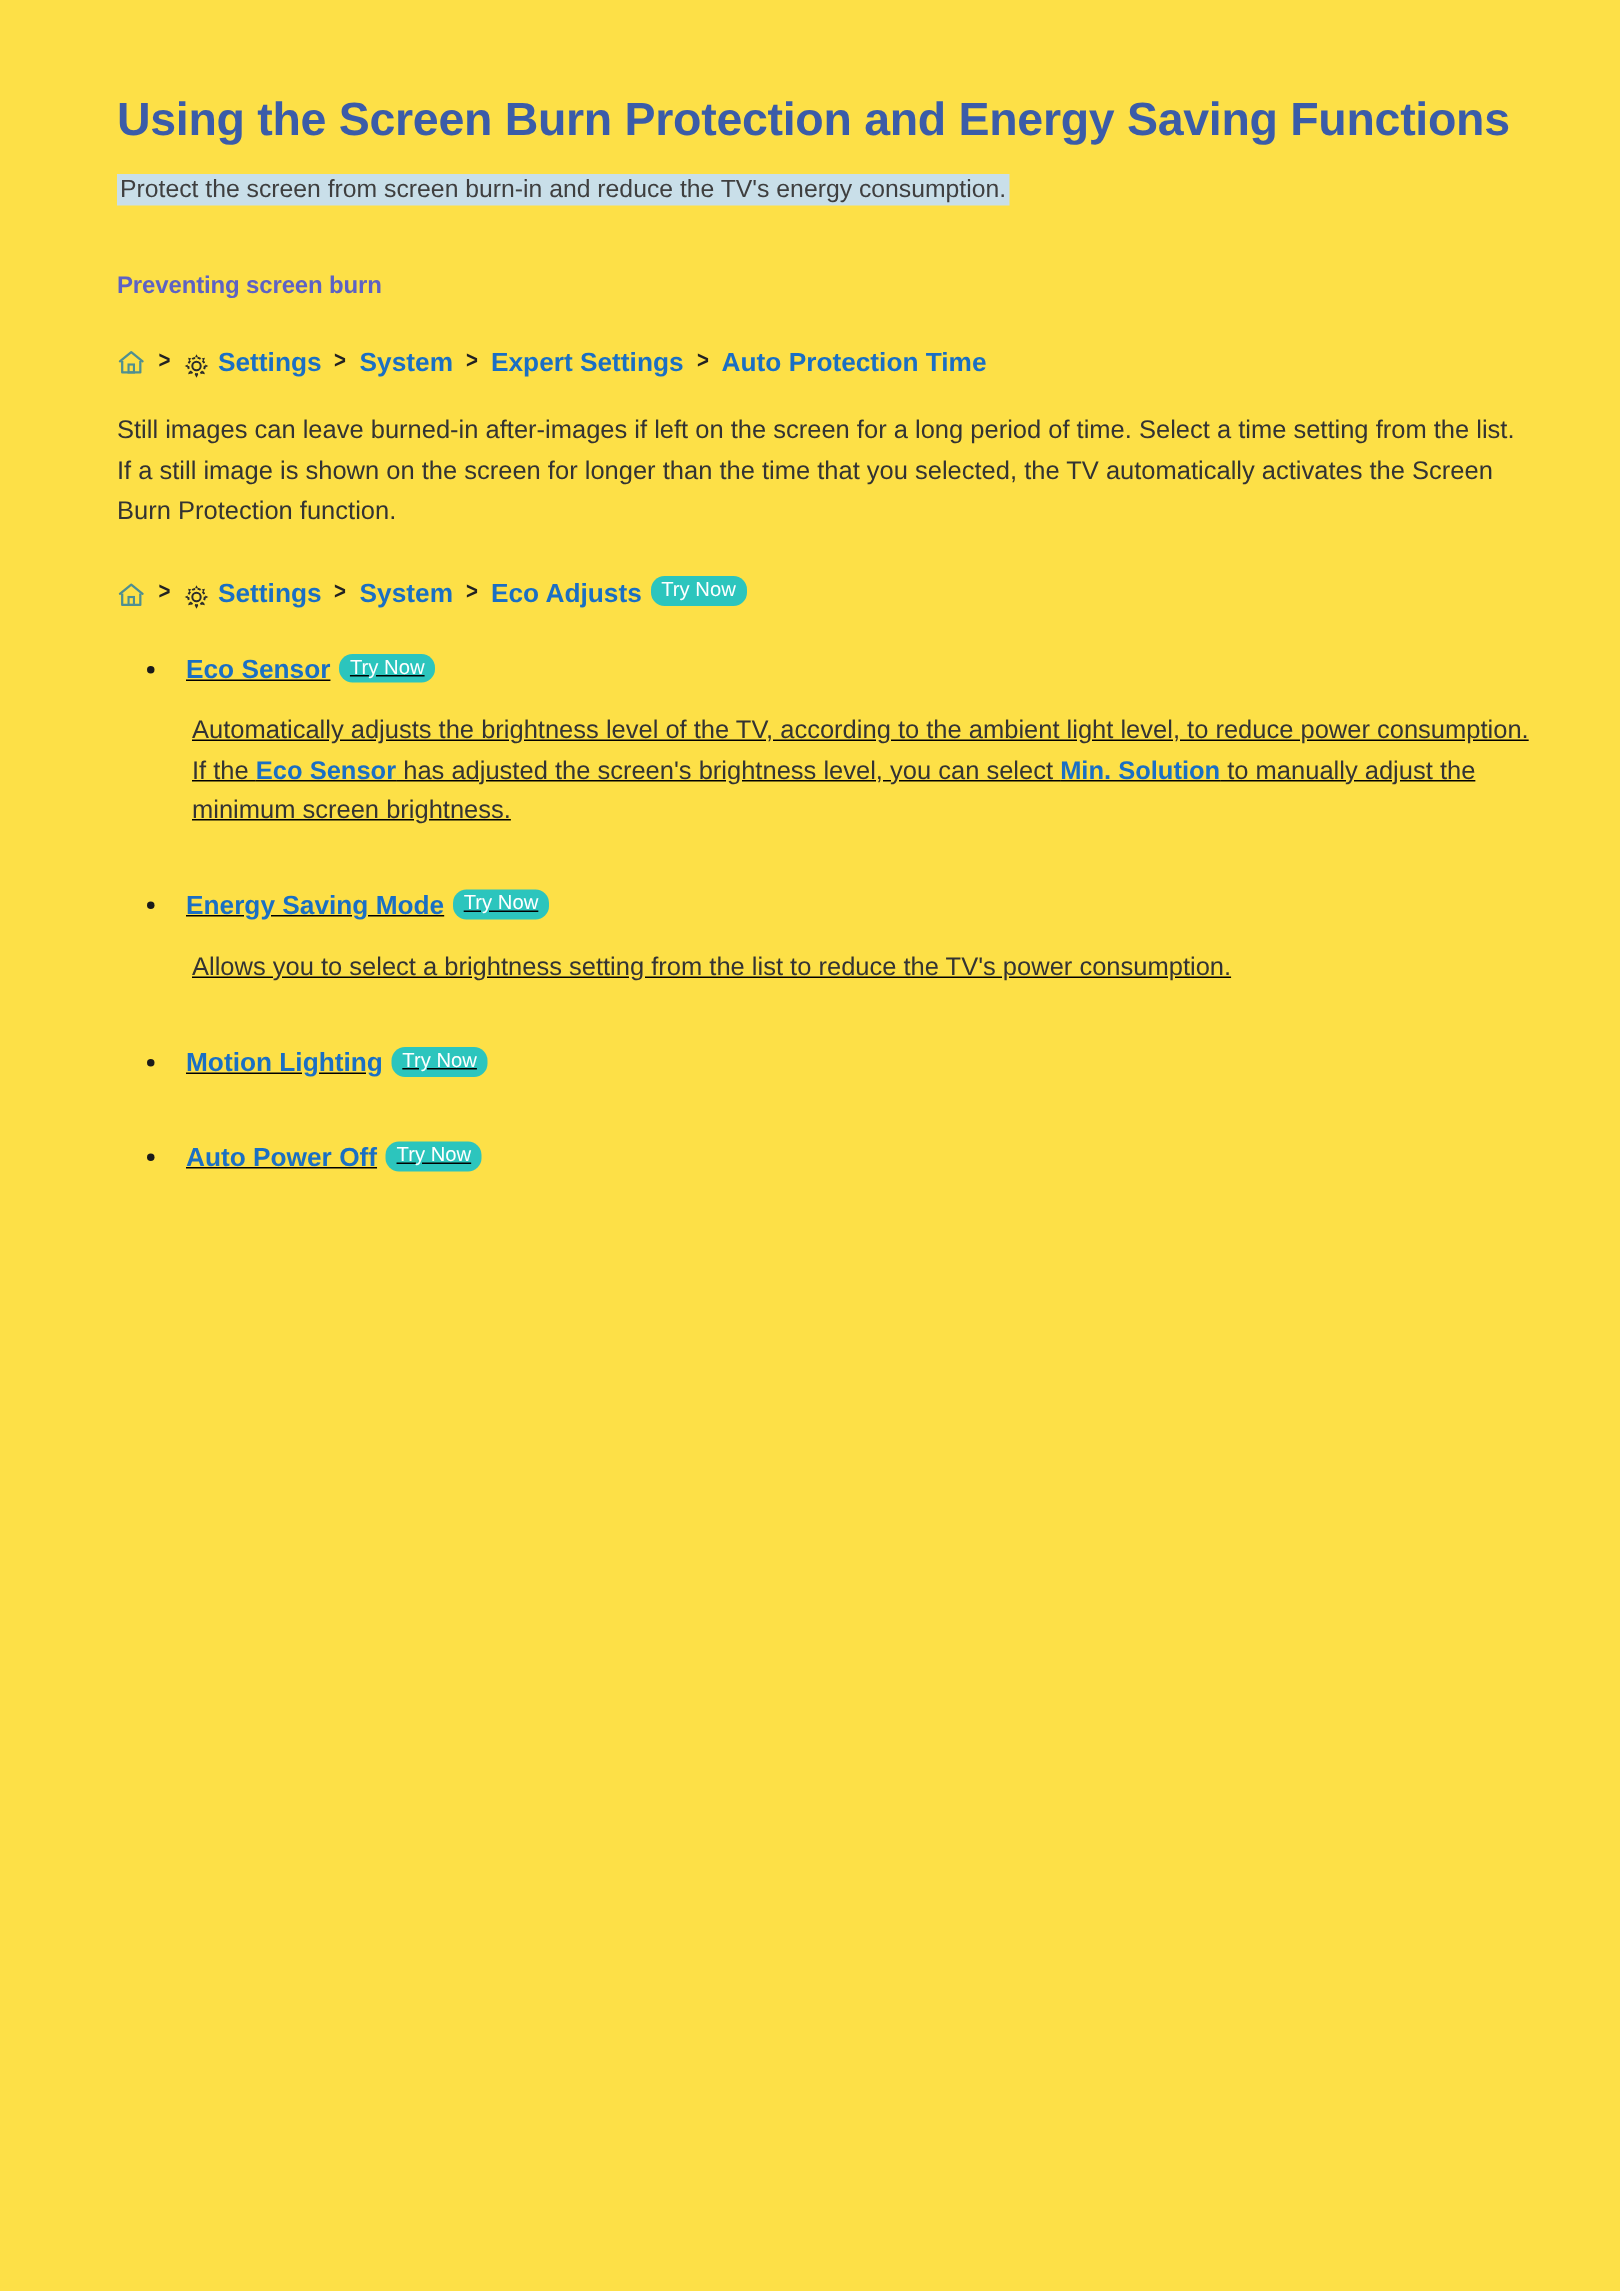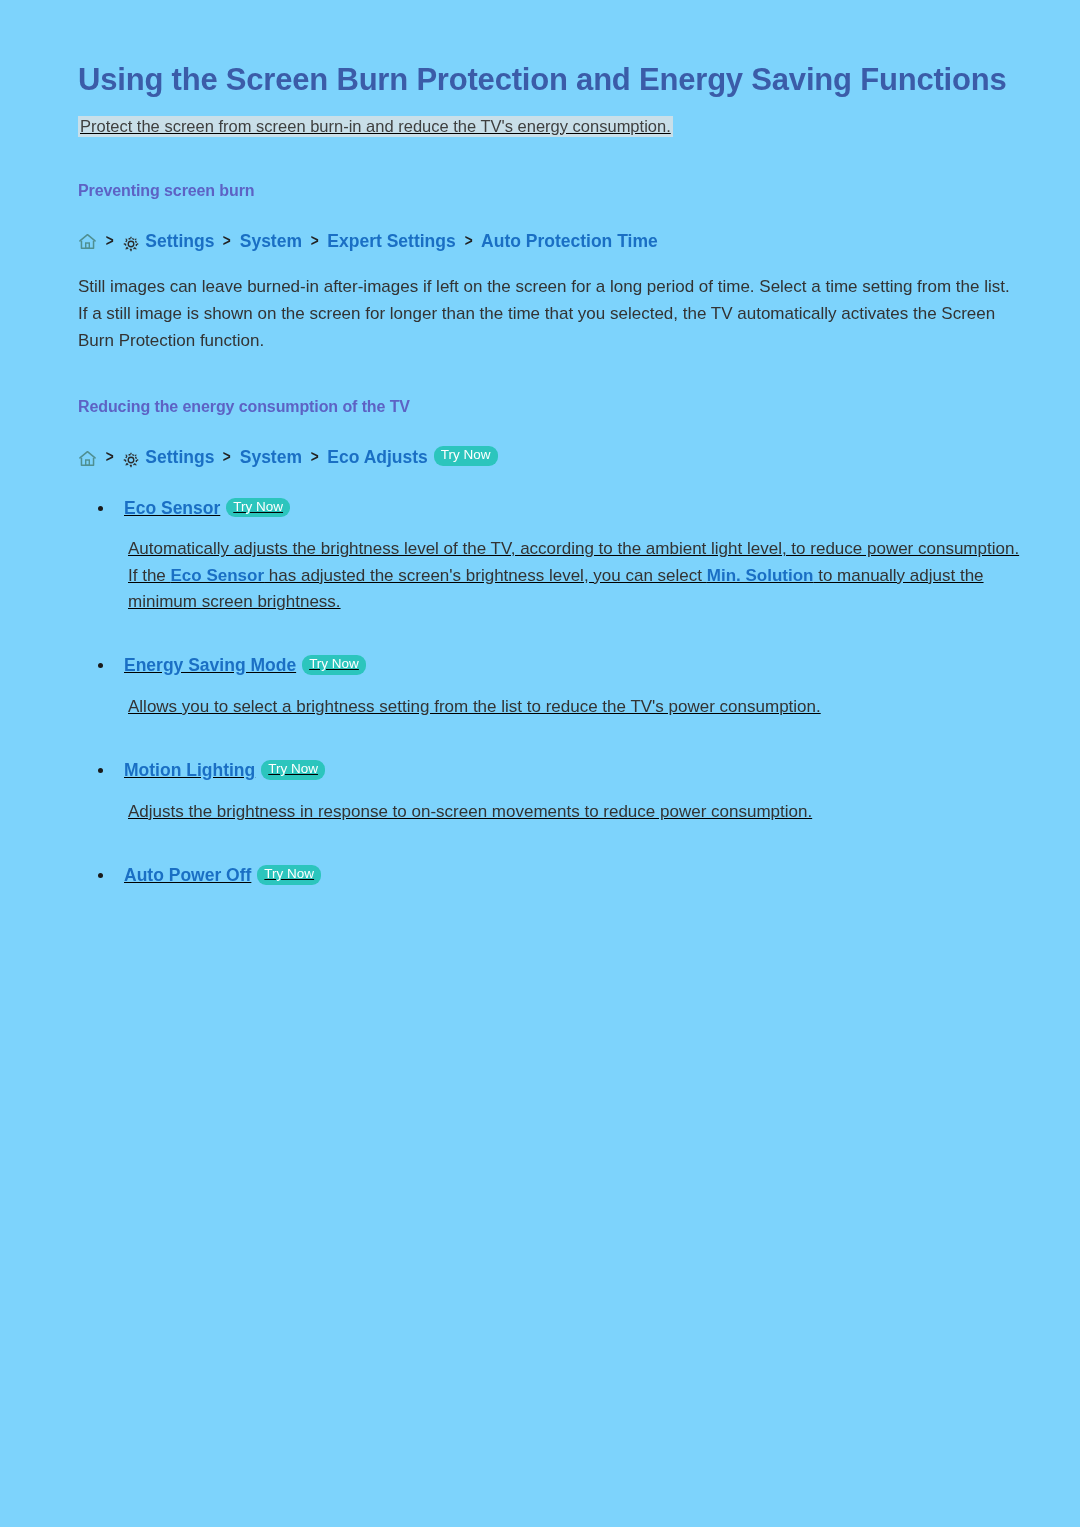--- a/index.html
+++ b/index.html
@@ -10,39 +10,38 @@
   body {
     width: 1080px;
     height: 1527px;
     font-family: "Liberation Sans", sans-serif;
     -webkit-font-smoothing: antialiased;
   }
   .page {
     position: relative;
     width: 1080px;
     height: 1527px;
-    background: #7dd3fc;
+    background: #fde047;
     box-sizing: border-box;
     padding: 62px 60px 0 78px;
   }
 
   
   .doc-title {
     font-size: 31px;
     font-weight: 700;
     color: #3b5ca8;
     letter-spacing: -0.2px;
     line-height: 1.18;
     margin: 0 0 6px 0;
     white-space: nowrap;
   }
   .doc-subtitle-wrap {
     margin: 16px 0 0 0;
     line-height: 1.5;
-    text-decoration: underline;
   }
   .doc-subtitle {
     font-size: 16.5px;
     color: #3f3f3f;
     background: #c9dfe9;
     padding: 1px 2px 2px 2px;
     line-height: 1.45;
   }
 
   
@@ -207,21 +206,20 @@
     <span class="sep">&gt;</span>
     <span class="crumb">System</span>
     <span class="sep">&gt;</span>
     <span class="crumb">Expert Settings</span>
     <span class="sep">&gt;</span>
     <span class="crumb">Auto Protection Time</span>
   </div>
 
   <p class="body-text">Still images can leave burned-in after-images if left on the screen for a long period of time. Select a time setting from the list. If a still image is shown on the screen for longer than the time that you selected, the TV automatically activates the Screen Burn Protection function.</p>
 
-  <h2 class="section-heading">Reducing the energy consumption of the TV</h2>
 
   <div class="breadcrumb">
     <span class="home-icon">
       <svg viewBox="0 0 20 18" width="19" height="17" xmlns="http://www.w3.org/2000/svg">
         <path d="M2 8.4 L10 1.8 L18 8.4" fill="none" stroke="#4f8f91" stroke-width="1.6" stroke-linejoin="round" stroke-linecap="round"></path>
         <path d="M3.6 8.2 L3.6 16.2 L16.4 16.2 L16.4 8.2" fill="none" stroke="#4f8f91" stroke-width="1.6" stroke-linejoin="round"></path>
         <rect x="8.1" y="10.6" width="3.8" height="5.6" fill="none" stroke="#4f8f91" stroke-width="1.5"></rect>
       </svg>
     </span>
     <span class="sep">&gt;</span>
@@ -269,21 +267,20 @@
       </div>
       <p class="bullet-desc">Allows you to select a brightness setting from the list to reduce the TV's power consumption.</p>
     </li>
 
     <li class="bullet-item">
       <div class="bullet-head">
         <span class="bullet-dot"></span>
         <span>Motion Lighting</span>
         <span class="try-now">Try Now</span>
       </div>
-      <p class="bullet-desc">Adjusts the brightness in response to on-screen movements to reduce power consumption.</p>
     </li>
 
     <li class="bullet-item">
       <div class="bullet-head">
         <span class="bullet-dot"></span>
         <span>Auto Power Off</span>
         <span class="try-now">Try Now</span>
       </div>
     </li>
 

